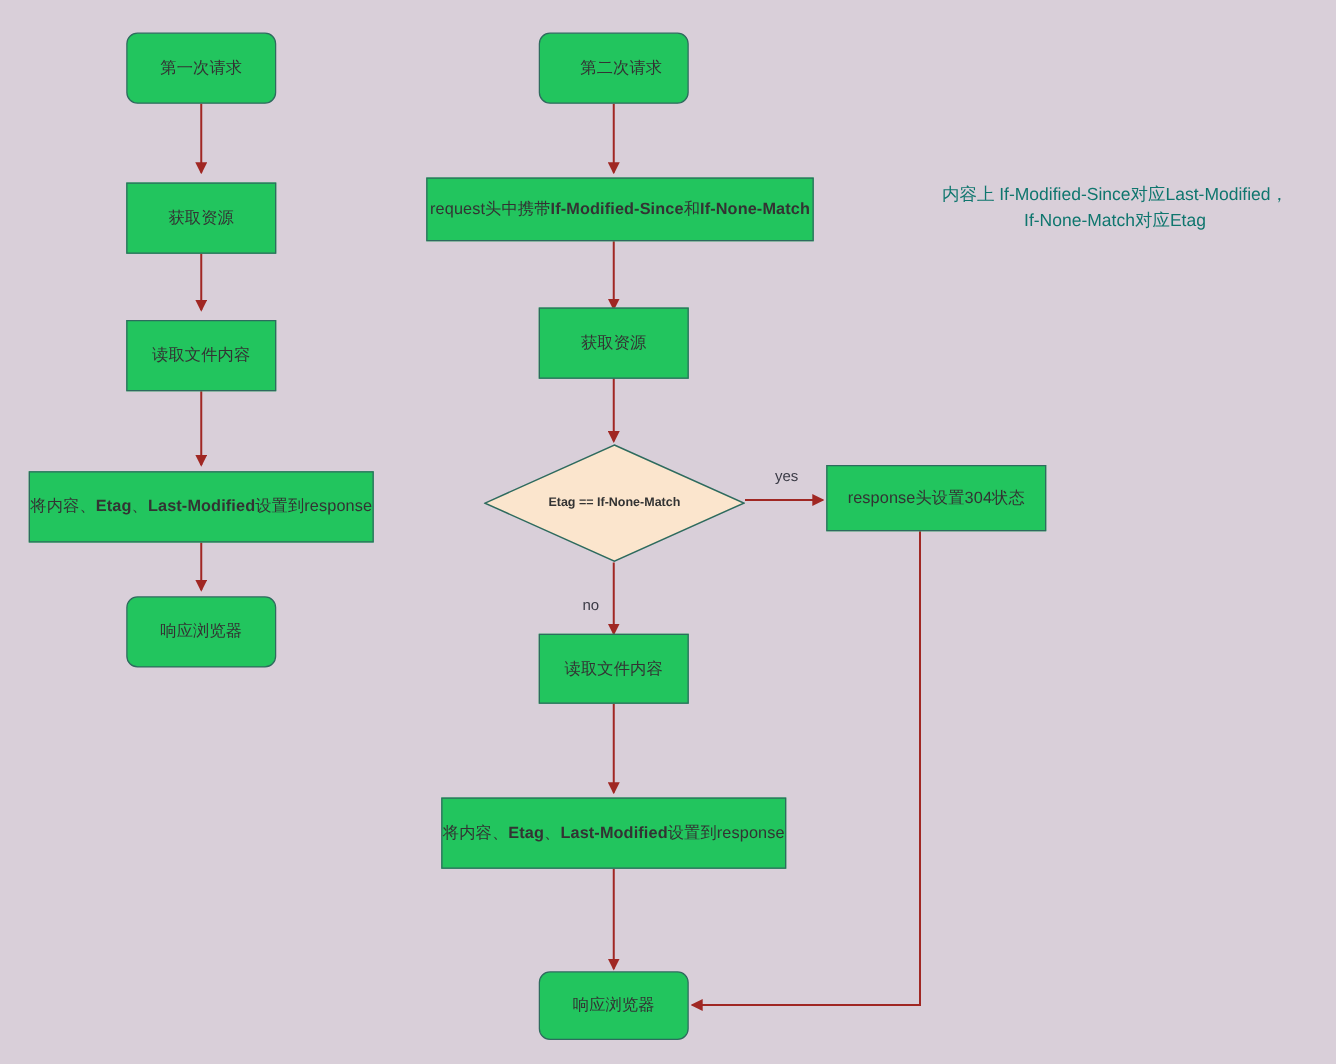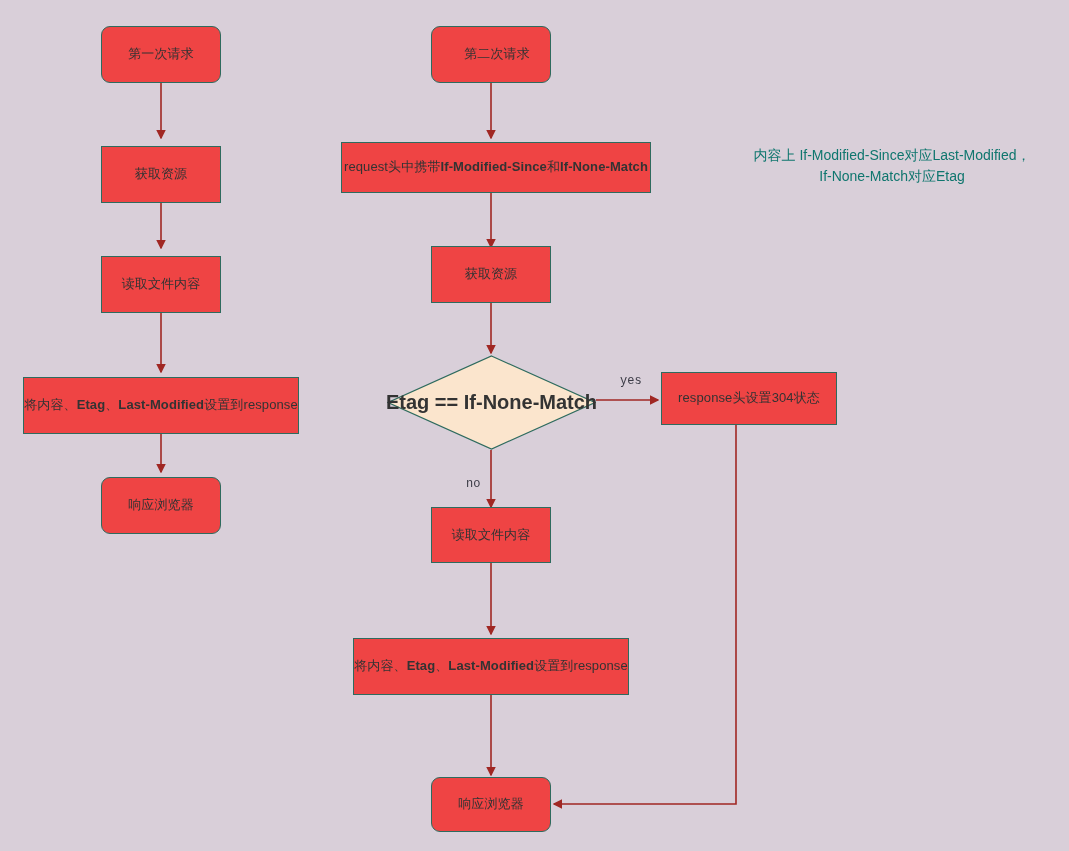--- a/index.html
+++ b/index.html
@@ -25,21 +25,21 @@
     position: absolute;
     left: 0;
     top: 0;
     width: 1069px;
     height: 851px;
     pointer-events: none;
   }
   .node {
     position: absolute;
     box-sizing: border-box;
-    background: #ef4444;
+    background: #22c55e;
     border: 1px solid #2e6b5e;
     color: #333333;
     display: flex;
     align-items: center;
     justify-content: center;
     text-align: center;
     font-size: 13px;
     line-height: 1.25;
     letter-spacing: 0.1px;
   }
@@ -60,31 +60,30 @@
     justify-content: center;
   }
   .diamond .dshape {
     position: absolute;
     left: 0;
     top: 0;
   }
   .diamond .txt {
     position: relative;
     z-index: 2;
-    font-size: 20px;
+    font-size: 10px;
     font-weight: bold;
     color: #333333;
     white-space: nowrap;
   }
   .edge-label {
     position: absolute;
     font-size: 12px;
     color: #3b3b46;
     white-space: nowrap;
-    font-family: Liberation Mono, monospace;
   }
   .note {
     position: absolute;
     font-size: 14px;
     color: #0f766e;
     text-align: center;
     line-height: 1.5;
     white-space: nowrap;
   }
 </style>

